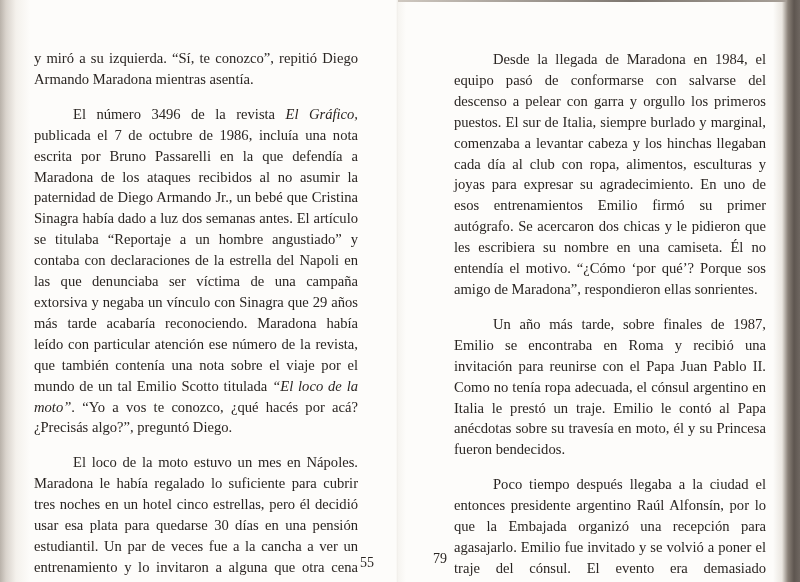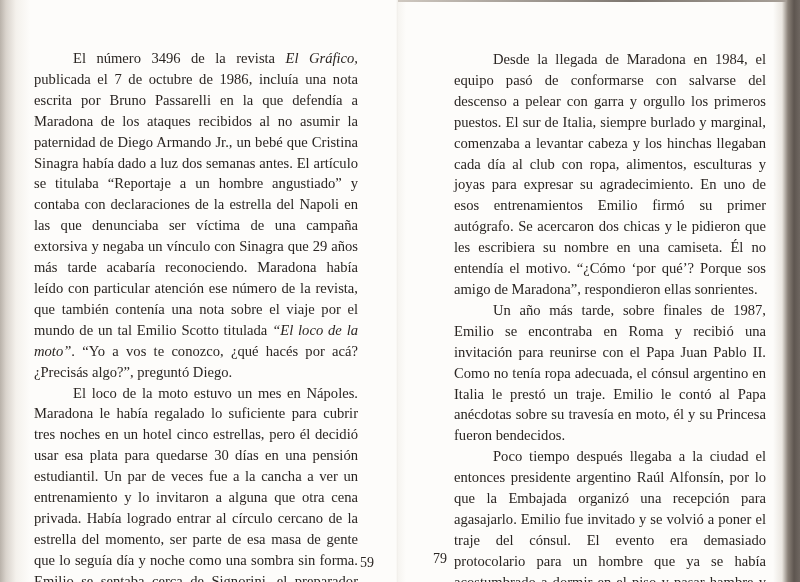--- a/index.html
+++ b/index.html
@@ -24,38 +24,39 @@
     background: linear-gradient(to right, #cfc8c0, #7d766f 60%, #a79f97);
   }
   .gutter {
     position: absolute; left: 396px; top: 0; width: 4px; height: 582px;
     background: linear-gradient(to right, #fdfcfa, #efece7, #fdfcfa);
   }
   .text { position: absolute; font-size: 14.6px; line-height: 20.9px; text-align: justify; }
   .left-text { left: 34px; top: 48px; width: 324px; }
   .right-text { left: 56px; top: 49px; width: 312px; }
   .text p { margin: 0; }
-  .text p + p { margin-top: 0; }
+  .text p + p { margin-top: 14px; }
   .text p.indent { text-indent: 39px; }
   .page-num { position: absolute; font-size: 14px; color: #2a2522; }
   .num-left { left: 360px; top: 555px; }
   .num-right { left: 35px; top: 551px; }
   em { font-style: italic; }
 </style>
 </head>
 <body>
 
 <div class="spread">
 
   <div class="page page-left">
     <div class="text left-text">
+      <p>y miró a su izquierda. “Sí, te conozco”, repitió Diego Armando Maradona mientras asentía.</p>
       <p class="indent"><span>El número 3496 de la revista </span><em>El Gráfico,</em><span> publicada el 7 de octubre de 1986, incluía una nota escrita por Bruno Passarelli en la que defendía a Maradona de los ataques recibidos al no asumir la paternidad de Diego Armando Jr., un bebé que Cristina Sinagra había dado a luz dos semanas antes. El artículo se titulaba “Reportaje a un hombre angustiado” y contaba con declaraciones de la estrella del Napoli en las que denunciaba ser víctima de una campaña extorsiva y negaba un vínculo con Sinagra que 29 años más tarde acabaría reconociendo. Maradona había leído con particular atención ese número de la revista, que también contenía una nota sobre el viaje por el mundo de un tal Emilio Scotto titulada </span><em>“El loco de la moto”</em><span>. “Yo a vos te conozco, ¿qué hacés por acá? ¿Precisás algo?”, preguntó Diego.</span></p>
       <p class="indent">El loco de la moto estuvo un mes en Nápoles. Maradona le había regalado lo suficiente para cubrir tres noches en un hotel cinco estrellas, pero él decidió usar esa plata para quedarse 30 días en una pensión estudiantil. Un par de veces fue a la cancha a ver un entrenamiento y lo invitaron a alguna que otra cena privada. Había logrado entrar al círculo cercano de la estrella del momento, ser parte de esa masa de gente que lo seguía día y noche como una sombra sin forma. Emilio se sentaba cerca de Signorini, el preparador físico, y pasaba horas observando al ídolo divertirse con la pelota mientras del otro lado del alambrado tenía lugar la procesión: filas que se perdían en el horizonte conformadas por fieles que arribaban para entregarle una ofrenda a su nueva deidad.</p>
     </div>
-    <div class="page-num num-left">59</div>
+    <div class="page-num num-left">55</div>
   </div>
 
   <div class="gutter"></div>
 
   <div class="page page-right">
     <div class="text right-text">
       <p class="indent">Desde la llegada de Maradona en 1984, el equipo pasó de conformarse con salvarse del descenso a pelear con garra y orgullo los primeros puestos. El sur de Italia, siempre burlado y marginal, comenzaba a levantar cabeza y los hinchas llegaban cada día al club con ropa, alimentos, esculturas y joyas para expresar su agradecimiento. En uno de esos entrenamientos Emilio firmó su primer autógrafo. Se acercaron dos chicas y le pidieron que les escribiera su nombre en una camiseta. Él no entendía el motivo. “¿Cómo ‘por qué’? Porque sos amigo de Maradona”, respondieron ellas sonrientes.</p>
       <p class="indent">Un año más tarde, sobre finales de 1987, Emilio se encontraba en Roma y recibió una invitación para reunirse con el Papa Juan Pablo II. Como no tenía ropa adecuada, el cónsul argentino en Italia le prestó un traje. Emilio le contó al Papa anécdotas sobre su travesía en moto, él y su Princesa fueron bendecidos.</p>
       <p class="indent"><span>Poco tiempo después llegaba a la ciudad el entonces presidente argentino Raúl Alfonsín, por lo que la Embajada organizó una recepción para agasajarlo. Emilio fue invitado y se volvió a poner el traje del cónsul. El evento era demasiado protocolario para un hombre que ya se había acostumbrado a dormir en el piso y pasar hambre y frío, así que charló toda la noche con el fotógrafo, quien le contó que Maradona pasaría por allí unos minutos, que saludaba y se iba. Napoli había ganado ese mayo el ansiado </span></p>
 

